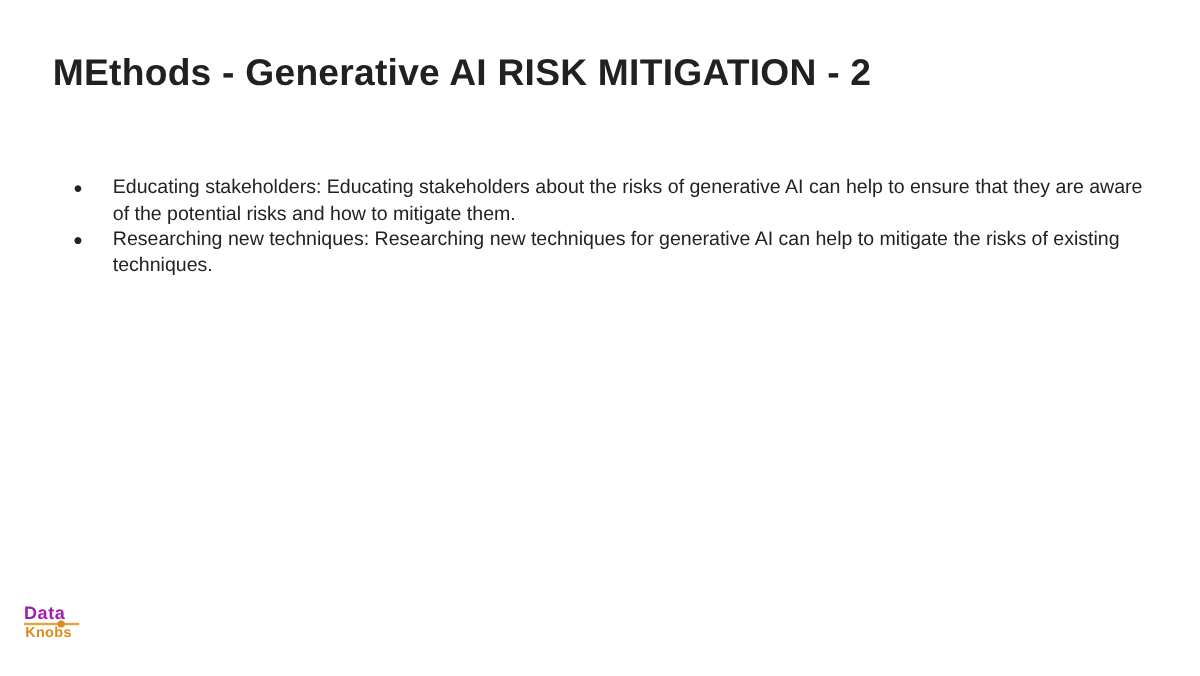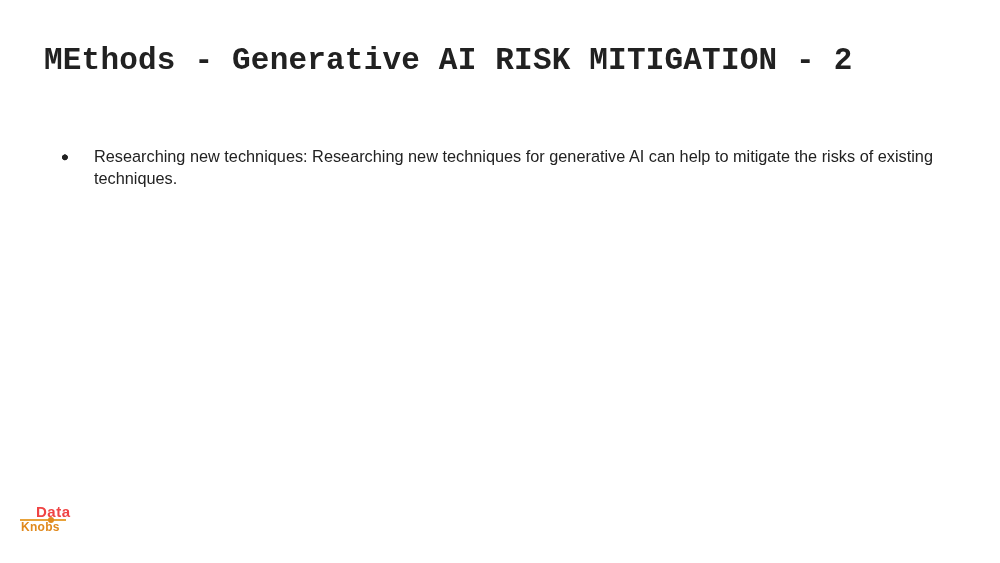--- a/index.html
+++ b/index.html
@@ -2,58 +2,59 @@
 <html><head>
   <meta charset="utf-8">
   <style>
     html, body { margin: 0; padding: 0; }
     body {
       width: 1000px; height: 563px; background: #ffffff; position: relative; overflow: hidden;
       font-family: "Liberation Sans", sans-serif; color: #222222;
     }
     .title {
       position: absolute; left: 44px; top: 43px;
-      font-family: Liberation Mono, monospace;
+      font-family: Liberation Sans, sans-serif;
       font-weight: bold; font-size: 31px; letter-spacing: 0.2px;
       color: #212121; margin: 0; white-space: nowrap;
     }
     .bullets {
       position: absolute; left: 60px; top: 146px; width: 900px;
       list-style: none; margin: 0; padding: 0;
       font-size: 16.3px; line-height: 21.5px; color: #222222;
     }
     .bullets li { position: relative; padding-left: 34px; }
     .bullets li .dot {
       position: absolute; left: 1px; top: 0; font-size: 13px;
     }
     .logo {
       position: absolute; left: 20px; top: 505px; width: 50px; height: 30px;
     }
     .logo .data-word {
-      position: absolute; left: 16px; top: -2px; font-weight: bold; font-size: 15px;
-      color: #ef4444; letter-spacing: 0.5px;
+      position: absolute; left: 0; top: -2px; font-weight: bold; font-size: 15px;
+      color: #a21caf; letter-spacing: 0.5px;
     }
     .logo .bar {
       position: absolute; left: 0; top: 14px; width: 46px; height: 2px; background: #e8a23a;
     }
     .logo .knob {
       position: absolute; left: 28px; top: 12px; width: 6px; height: 6px; border-radius: 50%; background: #e08a1e;
     }
     .logo .knobs-word {
       position: absolute; left: 1px; top: 15px; font-weight: bold; font-size: 12px; color: #e0891d; letter-spacing: 0.3px;
     }
   </style>
 </head>
 <body>
 
 <h1 class="title">MEthods - Generative AI RISK MITIGATION - 2</h1>
 
 <ul class="bullets">
   <li>
     <span class="dot">●</span>
+    <span>Educating stakeholders: Educating stakeholders about the risks of generative AI can help to ensure that they are aware of the potential risks and how to mitigate them.</span>
   </li>
   <li>
     <span class="dot">●</span>
   </li>
   <li>
     <span class="dot">●</span>
     <span>Researching new techniques: Researching new techniques for generative AI can help to mitigate the risks of existing techniques.</span>
   </li>
 </ul>
 

